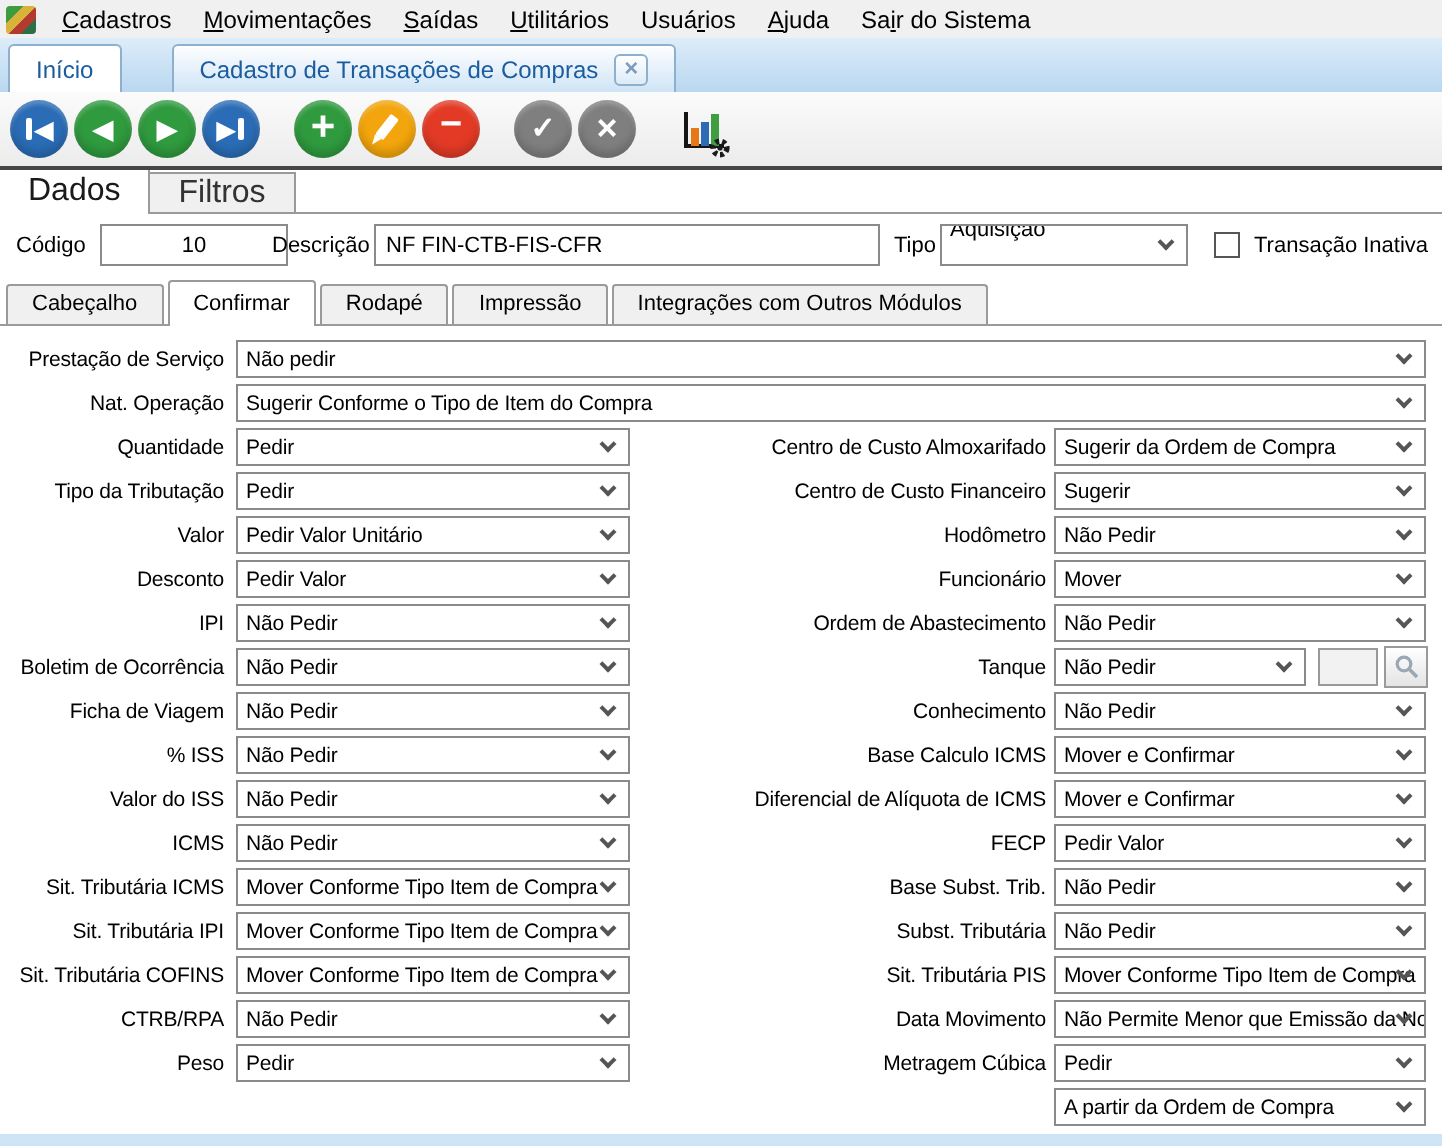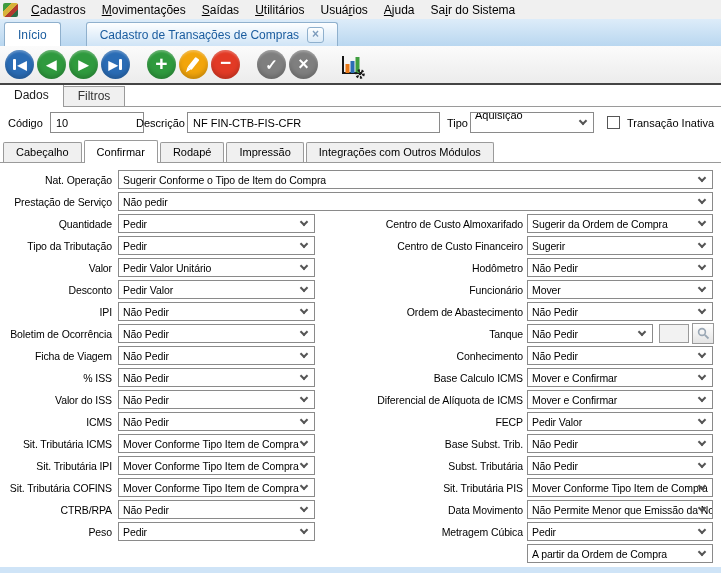--- a/index.html
+++ b/index.html
@@ -39,21 +39,21 @@
   .chartbtn{width:32px;height:30px;position:relative;display:flex;align-items:center;justify-content:center}
   .chartbtn .gear{position:absolute;right:1px;bottom:0}
 
   
   #rule{height:2px;background:#454545}
 
   
   #page{background:#fff;height:482px;position:relative}
 
   #pagetabs{height:22px;border-bottom:1px solid #9a9a9a;display:flex;align-items:flex-end}
-  .ptab{padding:0 14px;line-height:21px;height:22px;font-size:12px;cursor:default}
+  .ptab{padding:0 14px;line-height:21px;height:22px;font-size:16px;cursor:default}
   .ptab.active{background:#fff;border-right:1px solid #9a9a9a;margin-bottom:-1px;color:#1a1a1a}
   .ptab.inactive{background:#f0f0f0;border:1px solid #9a9a9a;border-left:none;border-bottom:none;height:20px;line-height:19px;color:#333}
 
   #hdr{position:relative;height:33px}
   #hdr .lab{position:absolute;top:10px;font-size:11px;white-space:nowrap}
   .tbox{position:absolute;top:5px;height:21px;border:1px solid #8a8a8a;background:#fff;font-size:11px;
     padding:0 5px;font-family:"Liberation Sans",sans-serif;outline:none}
   .cb{position:absolute;left:607px;top:9px;width:13px;height:13px;background:#fff;border:1px solid #565656}
 
   #subtabs{height:23px;display:flex;align-items:flex-end;padding-left:3px;gap:2px;border-bottom:1px solid #9a9a9a}
@@ -157,21 +157,21 @@
 
   <div id="page">
 
     <div id="pagetabs">
       <div class="ptab active">Dados</div>
       <div class="ptab inactive">Filtros</div>
     </div>
 
     <div id="hdr">
       <span class="lab" style="left:8px">Código</span>
-      <input class="tbox" style="left: 50px; width: 94px; text-align: left;" value="10">
+      <input class="tbox" style="left: 50px; width: 94px; text-align: center;" value="10">
       <span class="lab" style="left:136px">Descrição</span>
       <input class="tbox" style="left: 187px; width: 253px;" value="NF FIN-CTB-FIS-CFR">
       <span class="lab" style="left:447px">Tipo</span>
       <div class="hdr-combo">
         <span class="val">Aquisição</span>
         <span class="chev"></span>
       </div>
       <span class="cb"></span>
       <span class="lab" style="left:627px">Transação Inativa</span>
     </div>
@@ -179,30 +179,30 @@
     <div id="subtabs">
         <div class="stab">Cabeçalho</div>
         <div class="stab active">Confirmar</div>
         <div class="stab">Rodapé</div>
         <div class="stab">Impressão</div>
         <div class="stab">Integrações com Outros Módulos</div>
       </div>
 
     <div id="form">
         <div class="frow">
+          <span class="flab lab-l">Prestação de Serviço</span>
+          <div class="combo fld-full">
+            <span class="val">Não pedir</span>
+            <span class="chev"></span>
+          </div>
+        </div>
+        <div class="frow">
           <span class="flab lab-l">Nat. Operação</span>
           <div class="combo fld-full">
             <span class="val">Sugerir Conforme o Tipo de Item do Compra</span>
-            <span class="chev"></span>
-          </div>
-        </div>
-        <div class="frow">
-          <span class="flab lab-l">Prestação de Serviço</span>
-          <div class="combo fld-full">
-            <span class="val">Não pedir</span>
             <span class="chev"></span>
           </div>
         </div>
         <div class="frow">
           <span class="flab lab-l">Quantidade</span>
           <div class="combo fld-l">
             <span class="val">Pedir</span>
             <span class="chev"></span>
           </div>
           <span class="flab lab-r">Centro de Custo Almoxarifado</span>

